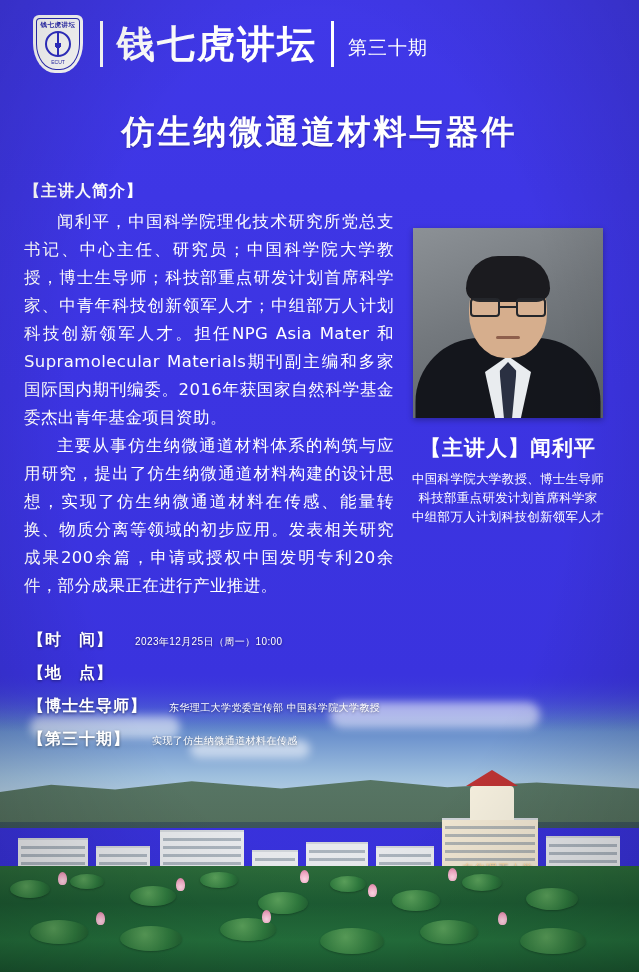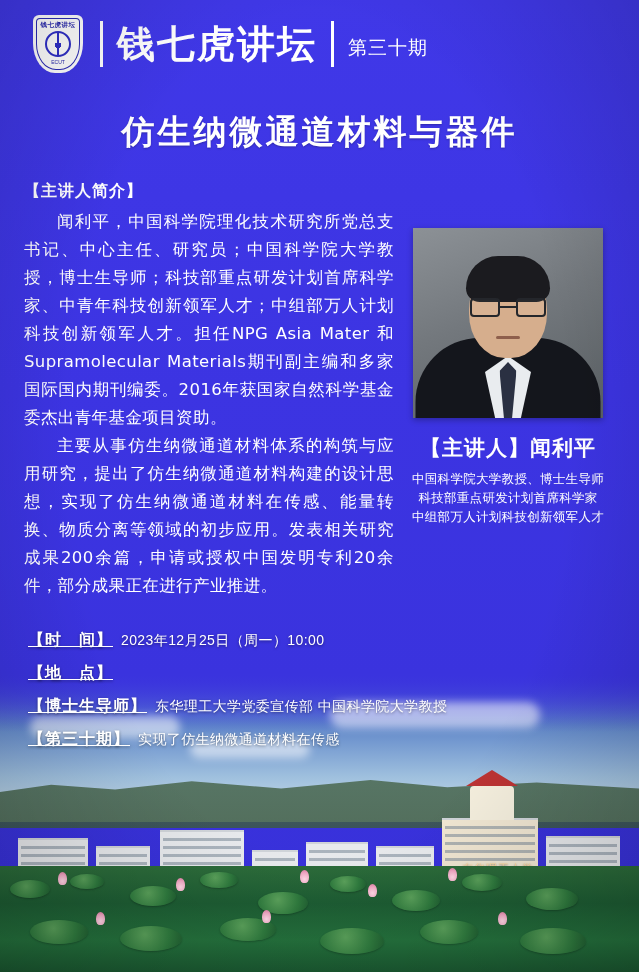--- a/index.html
+++ b/index.html
@@ -208,25 +208,24 @@
     align-items: baseline;
     margin-bottom: 12px;
     color: #ffffff;
     text-shadow: 0 1px 3px rgba(0,0,0,0.45);
   }
   .info-key {
     font-size: 16px;
     font-weight: bold;
     white-space: nowrap;
     letter-spacing: 1px;
-    text-decoration: underline;
   }
   .info-val {
-    font-size: 14px;
-    margin-left: 8px;
+    font-size: 10px;
+    margin-left: 22px;
     letter-spacing: 0.4px;
   }
 
   
   .scenery {
     position: absolute;
     left: 0; right: 0; bottom: 0;
     height: 300px;
     overflow: hidden;
   }

